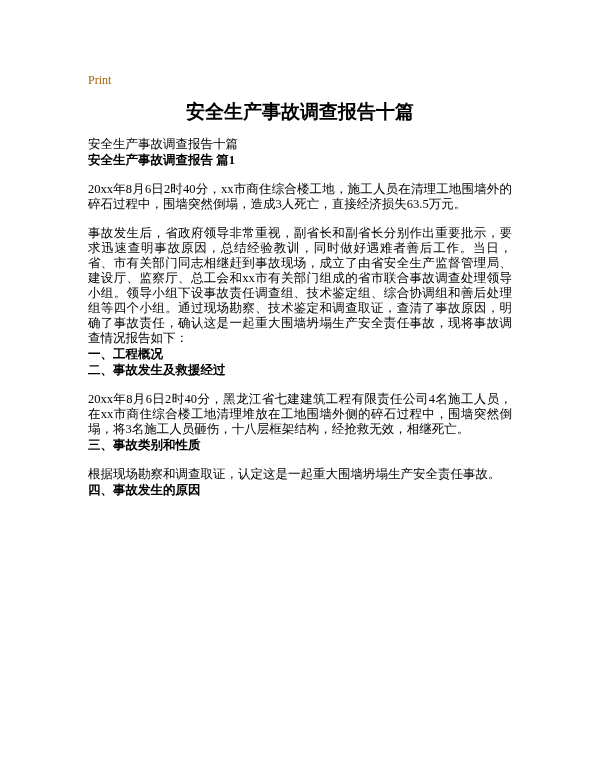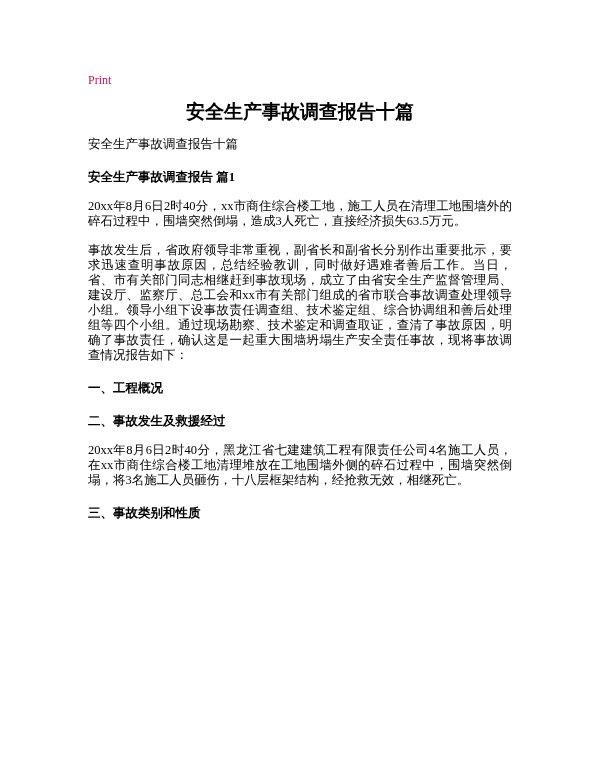--- a/index.html
+++ b/index.html
@@ -17,21 +17,21 @@
   .page {
     box-sizing: border-box;
     width: 600px;
     min-height: 776px;
     padding: 70px 88px 40px 88px;
     background: #ffffff;
   }
   .print-link {
     font-size: 12px;
     line-height: 13px;
-    color: #be185d;
+    color: #a16207;
     display: inline-block;
     cursor: pointer;
   }
   .doc-title {
     font-size: 19px;
     line-height: 23px;
     font-weight: bold;
     text-align: center;
     margin: 12px 0 0 0;
   }
@@ -39,32 +39,34 @@
     font-size: 12.5px;
     line-height: 15px;
     margin: 14px 0 0 0;
     text-align: justify;
     word-break: break-all;
   }
   #blocks h2.heading {
     font-size: 12.5px;
     line-height: 15px;
     font-weight: bold;
-    margin: 18px 0 0 0;
+    margin: 1px 0 0 0;
   }
 </style>
 </head>
 <body>
 
 <div class="page">
   <span class="print-link">Print</span>
   <h1 class="doc-title">安全生产事故调查报告十篇</h1>
   <div id="blocks">
       <p class="paragraph">安全生产事故调查报告十篇</p>
       <h2 class="heading">安全生产事故调查报告 篇1</h2>
       <p class="paragraph">20xx年8月6日2时40分，xx市商住综合楼工地，施工人员在清理工地围墙外的碎石过程中，围墙突然倒塌，造成3人死亡，直接经济损失63.5万元。</p>
       <p class="paragraph">事故发生后，省政府领导非常重视，副省长和副省长分别作出重要批示，要求迅速查明事故原因，总结经验教训，同时做好遇难者善后工作。当日，省、市有关部门同志相继赶到事故现场，成立了由省安全生产监督管理局、建设厅、监察厅、总工会和xx市有关部门组成的省市联合事故调查处理领导小组。领导小组下设事故责任调查组、技术鉴定组、综合协调组和善后处理组等四个小组。通过现场勘察、技术鉴定和调查取证，查清了事故原因，明确了事故责任，确认这是一起重大围墙坍塌生产安全责任事故，现将事故调查情况报告如下：</p>
       <h2 class="heading">一、工程概况</h2>
       <h2 class="heading">二、事故发生及救援经过</h2>
       <p class="paragraph">20xx年8月6日2时40分，黑龙江省七建建筑工程有限责任公司4名施工人员，在xx市商住综合楼工地清理堆放在工地围墙外侧的碎石过程中，围墙突然倒塌，将3名施工人员砸伤，十八层框架结构，经抢救无效，相继死亡。</p>
       <h2 class="heading">三、事故类别和性质</h2>
+      <p class="paragraph">根据现场勘察和调查取证，认定这是一起重大围墙坍塌生产安全责任事故。</p>
+      <h2 class="heading">四、事故发生的原因</h2>
     </div>
 </div>
 
 </body></html>

